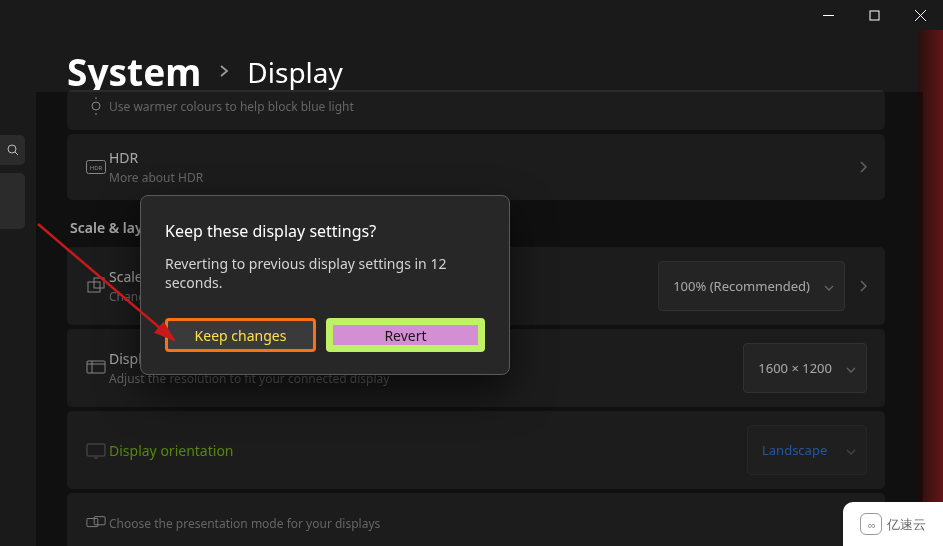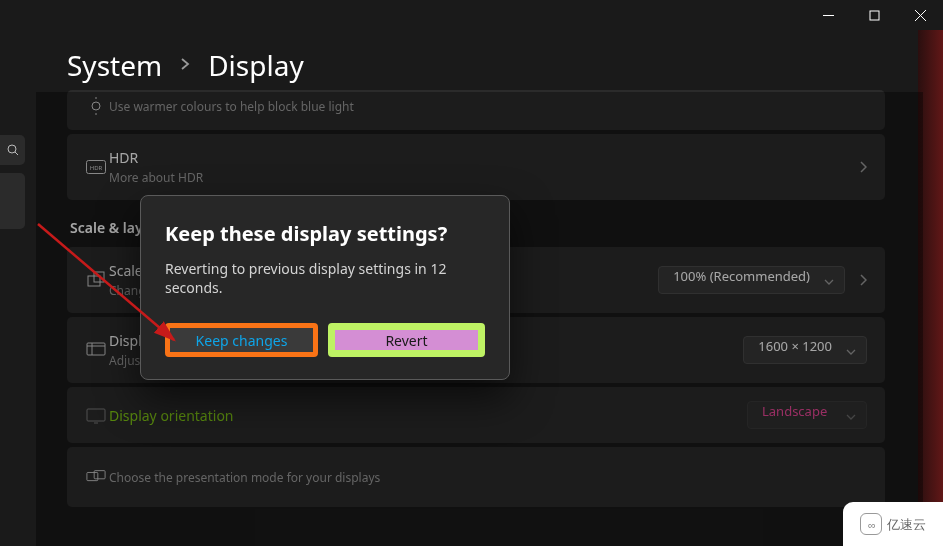--- a/index.html
+++ b/index.html
@@ -4,44 +4,44 @@
 <style>
 *{box-sizing:border-box;margin:0;padding:0;font-family:"Segoe UI",system-ui,sans-serif}
 html,body{width:943px;height:546px;overflow:hidden;background:#1a1a1a;color:#fff;position:relative}
 .titlebar{position:absolute;top:0;right:0;height:30px;display:flex;align-items:flex-start}
 .tb-btn{width:46px;height:30px;display:flex;align-items:center;justify-content:center;color:#fff}
 .tb-btn svg{width:11px;height:11px}
 .sidebar-strip{position:absolute;left:0;top:135px;display:flex;flex-direction:column;gap:8px}
 .chip{width:25px;height:30px;border-radius:0 5px 5px 0;background:#2b2b2b;display:flex;align-items:center;justify-content:center}
 .chip.blank{height:56px}
 .breadcrumb{position:absolute;left:67px;top:46px;display:flex;align-items:center;gap:18px}
-.bc-sys{font-size:28px;font-weight:400}
+.bc-sys{font-size:37px;font-weight:700}
 .bc-chev{color:#9a9a9a}
 .bc-disp{font-size:28px;font-weight:400}
 .content{position:absolute;left:67px;top:90px;width:818px}
 .card{background:#2b2b2b;border-radius:5px;margin-bottom:4px;padding:14px 18px;display:flex;align-items:center;gap:2px;min-height:54px}
 .card.tall{min-height:60px}
 .slot-icon{width:22px;display:flex;justify-content:center;color:#cfcfcf}
 .slot-icon svg{width:20px;height:20px}
 .txts{flex:1;display:flex;flex-direction:column;gap:2px}
 .t-title{font-size:14px;color:#fff}
 .t-sub{font-size:12px;color:#9b9b9b}
 .t-dim{font-size:14px;color:#84cc16}
 .sec-head{font-size:14px;font-weight:600;margin:18px 0 10px 3px}
-.dd{background:#383838;border:1px solid #4a4a4a;border-radius:4px;height:28px;min-width:120px;padding:0 34px 0 14px;font-size:13px;color:#fff;display:flex;position:relative}
+.dd{background:#383838;border:1px solid #4a4a4a;border-radius:4px;height:50px;min-width:120px;padding:0 34px 0 14px;font-size:13px;color:#fff;display:flex;align-items:center;position:relative}
 .dd .chev{position:absolute;right:10px;top:50%;transform:translateY(-50%);color:#9a9a9a}
-.dd.dim{color:#ec4899;border-color:#3a3a3a;background:#303030}
+.dd.dim{color:#3b82f6;border-color:#3a3a3a;background:#303030}
 .row-chevron{color:#9a9a9a;margin-left:12px}
 .scrim{position:absolute;left:36px;top:92px;right:20px;bottom:0;background:rgba(0,0,0,0.35);pointer-events:none}
 .dialog{position:absolute;left:140px;top:195px;width:370px;background:#272727;border:1px solid #5a5a5a;border-radius:8px;padding:24px 24px 22px;box-shadow:0 18px 40px rgba(0,0,0,.6)}
-.d-title{font-size:20px;font-weight:700;margin-bottom:12px}
+.d-title{font-size:16px;font-weight:400;margin-bottom:12px}
 .d-msg{font-size:14px;color:#d4d4d4;margin-bottom:26px}
 .d-btns{display:flex;gap:10px}
 .btn{flex:1;height:34px;border-radius:4px;font-size:14px;display:flex;align-items:center;justify-content:center;cursor:pointer}
-.btn-keep{background:#3a3a3a;color:#0ea5e9;border:5px solid #f97316}
+.btn-keep{background:#3a3a3a;color:#fde047;border:3px solid #f97316}
 .btn-rev{background:#d48ed4;color:#1a1a1a;border:7px solid #bef264}
 .arrow{position:absolute;left:36px;top:222px;pointer-events:none}
 .right-edge{position:absolute;right:0;top:30px;bottom:0;width:25px;background:linear-gradient(to right,#2a0f0f,#611717)}
 .watermark{position:absolute;right:0;bottom:0;width:100px;height:44px;background:#fff;border-top-left-radius:10px;display:flex;align-items:center;justify-content:center;gap:5px;font-size:13px;color:#666}
 .wm-ico{width:22px;height:22px;border:1.5px solid #999;border-radius:6px;display:flex;align-items:center;justify-content:center;font-size:11px;letter-spacing:-2px;color:#888}
 </style>
 </head>
 <body>
 
 <div class="right-edge"></div>

